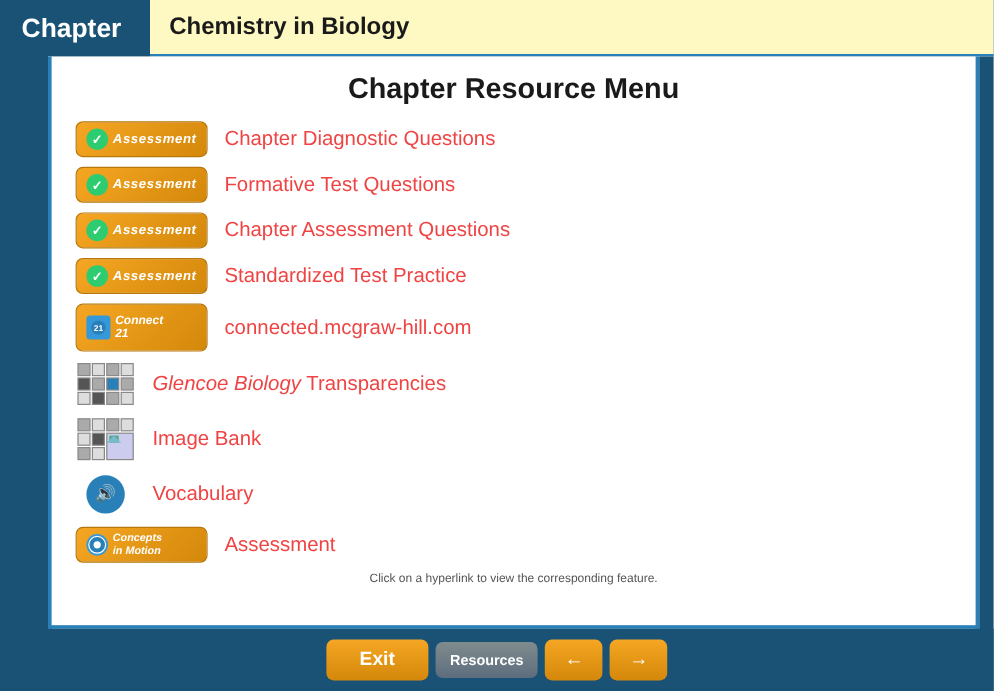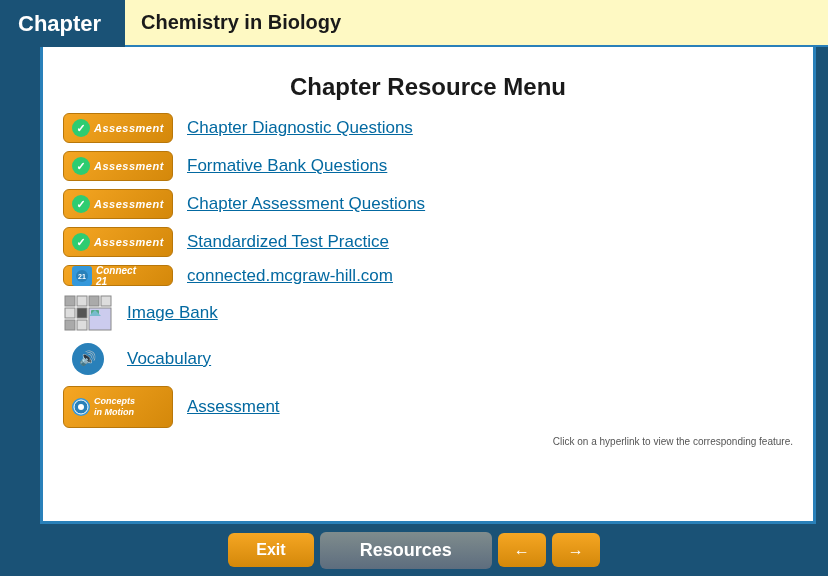--- a/index.html
+++ b/index.html
@@ -60,34 +60,33 @@
       border-top: none;
       padding: 10px 20px 10px 20px;
     }
 
     .resource-menu-title {
       text-align: center;
       font-size: 24px;
       font-weight: bold;
       color: #1a1a1a;
       margin-bottom: 12px;
-      margin-top: 16px;
+      margin-top: 4px;
     }
 
     .menu-item {
       display: flex;
       align-items: center;
       margin-bottom: 8px;
       gap: 14px;
     }
 
     .menu-item-link {
       font-size: 17px;
-      color: #0369a1;
-      text-decoration: underline;
+      color: #ef4444;
       cursor: pointer;
       font-weight: 500;
     }
 
     
     .badge-assessment {
       background: linear-gradient(135deg, #f5a623 0%, #d4880a 100%);
       border-radius: 6px;
       display: flex;
       align-items: center;
@@ -122,21 +121,21 @@
 
     
     .badge-connect {
       background: linear-gradient(135deg, #f5a623 0%, #d4880a 100%);
       border-radius: 6px;
       display: flex;
       align-items: center;
       gap: 4px;
       padding: 3px 8px;
       min-width: 110px;
-      height: 21px;
+      height: 40px;
       border: 1px solid #b8770a;
     }
 
     .connect-icon {
       width: 20px;
       height: 20px;
       background: #3498db;
       border-radius: 3px;
       display: flex;
       align-items: center;
@@ -175,21 +174,21 @@
 
     
     .badge-concepts {
       background: linear-gradient(135deg, #f5a623 0%, #d4880a 100%);
       border-radius: 6px;
       display: flex;
       align-items: center;
       gap: 4px;
       padding: 3px 8px;
       min-width: 110px;
-      height: 42px;
+      height: 30px;
       border: 1px solid #b8770a;
     }
 
     .concepts-icon {
       width: 18px;
       height: 18px;
       background: #3498db;
       border-radius: 50%;
       display: flex;
       align-items: center;
@@ -201,21 +200,21 @@
 
     .concepts-text {
       color: white;
       font-size: 9px;
       font-weight: bold;
       font-style: italic;
       line-height: 1.2;
     }
 
     .footnote {
-      text-align: right;
+      text-align: center;
       font-size: 10px;
       color: #555;
       margin-top: 4px;
     }
 
     
     .bottom-bar {
       position: absolute;
       bottom: 0;
       left: 0;
@@ -235,25 +234,25 @@
       font-weight: bold;
       border: none;
       border-radius: 6px;
       padding: 8px 28px;
       cursor: pointer;
     }
 
     .btn-resources {
       background: linear-gradient(180deg, #7f8c8d 0%, #5d6d7e 100%);
       color: white;
-      font-size: 18px;
+      font-size: 12px;
       font-weight: bold;
       border: none;
       border-radius: 6px;
-      padding: 8px 40px;
+      padding: 8px 12px;
       cursor: pointer;
     }
 
     .btn-arrow {
       background: linear-gradient(180deg, #f5a623 0%, #d4880a 100%);
       color: white;
       font-size: 16px;
       font-weight: bold;
       border: none;
       border-radius: 6px;
@@ -293,21 +292,21 @@
       <span class="badge-text">Assessment</span>
     </div>
     <span class="menu-item-link">Chapter Diagnostic Questions</span>
   </div>
 
   <div class="menu-item">
     <div class="badge-assessment">
       <div class="badge-check">✓</div>
       <span class="badge-text">Assessment</span>
     </div>
-    <span class="menu-item-link">Formative Bank Questions</span>
+    <span class="menu-item-link">Formative Test Questions</span>
   </div>
 
   <div class="menu-item">
     <div class="badge-assessment">
       <div class="badge-check">✓</div>
       <span class="badge-text">Assessment</span>
     </div>
     <span class="menu-item-link">Chapter Assessment Questions</span>
   </div>
 
@@ -325,20 +324,39 @@
         <svg width="14" height="14" viewBox="0 0 14 14">
           <circle cx="7" cy="7" r="6" fill="#2980b9"></circle>
           <text x="7" y="10" text-anchor="middle" fill="white" font-size="7" font-weight="bold">21</text>
         </svg>
       </div>
       <span class="connect-text">Connect<br>21</span>
     </div>
     <span class="menu-item-link">connected.mcgraw-hill.com</span>
   </div>
 
+  <div class="menu-item">
+    <div class="icon-grid">
+      <svg width="50" height="38" viewBox="0 0 50 38">
+        <rect x="2" y="2" width="10" height="10" fill="#aaa" stroke="#888" stroke-width="1"></rect>
+        <rect x="14" y="2" width="10" height="10" fill="#ddd" stroke="#888" stroke-width="1"></rect>
+        <rect x="26" y="2" width="10" height="10" fill="#aaa" stroke="#888" stroke-width="1"></rect>
+        <rect x="38" y="2" width="10" height="10" fill="#ddd" stroke="#888" stroke-width="1"></rect>
+        <rect x="2" y="14" width="10" height="10" fill="#555" stroke="#888" stroke-width="1"></rect>
+        <rect x="14" y="14" width="10" height="10" fill="#aaa" stroke="#888" stroke-width="1"></rect>
+        <rect x="26" y="14" width="10" height="10" fill="#2980b9" stroke="#888" stroke-width="1"></rect>
+        <rect x="38" y="14" width="10" height="10" fill="#aaa" stroke="#888" stroke-width="1"></rect>
+        <rect x="2" y="26" width="10" height="10" fill="#ddd" stroke="#888" stroke-width="1"></rect>
+        <rect x="14" y="26" width="10" height="10" fill="#555" stroke="#888" stroke-width="1"></rect>
+        <rect x="26" y="26" width="10" height="10" fill="#aaa" stroke="#888" stroke-width="1"></rect>
+        <rect x="38" y="26" width="10" height="10" fill="#ddd" stroke="#888" stroke-width="1"></rect>
+      </svg>
+    </div>
+    <span class="menu-item-link"><em>Glencoe Biology</em> Transparencies</span>
+  </div>
 
   <div class="menu-item">
     <div class="icon-image-bank">
       <svg width="50" height="38" viewBox="0 0 50 38">
         <rect x="2" y="2" width="10" height="10" fill="#aaa" stroke="#888" stroke-width="1"></rect>
         <rect x="14" y="2" width="10" height="10" fill="#ddd" stroke="#888" stroke-width="1"></rect>
         <rect x="26" y="2" width="10" height="10" fill="#aaa" stroke="#888" stroke-width="1"></rect>
         <rect x="38" y="2" width="10" height="10" fill="#ddd" stroke="#888" stroke-width="1"></rect>
         <rect x="2" y="14" width="10" height="10" fill="#ddd" stroke="#888" stroke-width="1"></rect>
         <rect x="14" y="14" width="10" height="10" fill="#555" stroke="#888" stroke-width="1"></rect>

